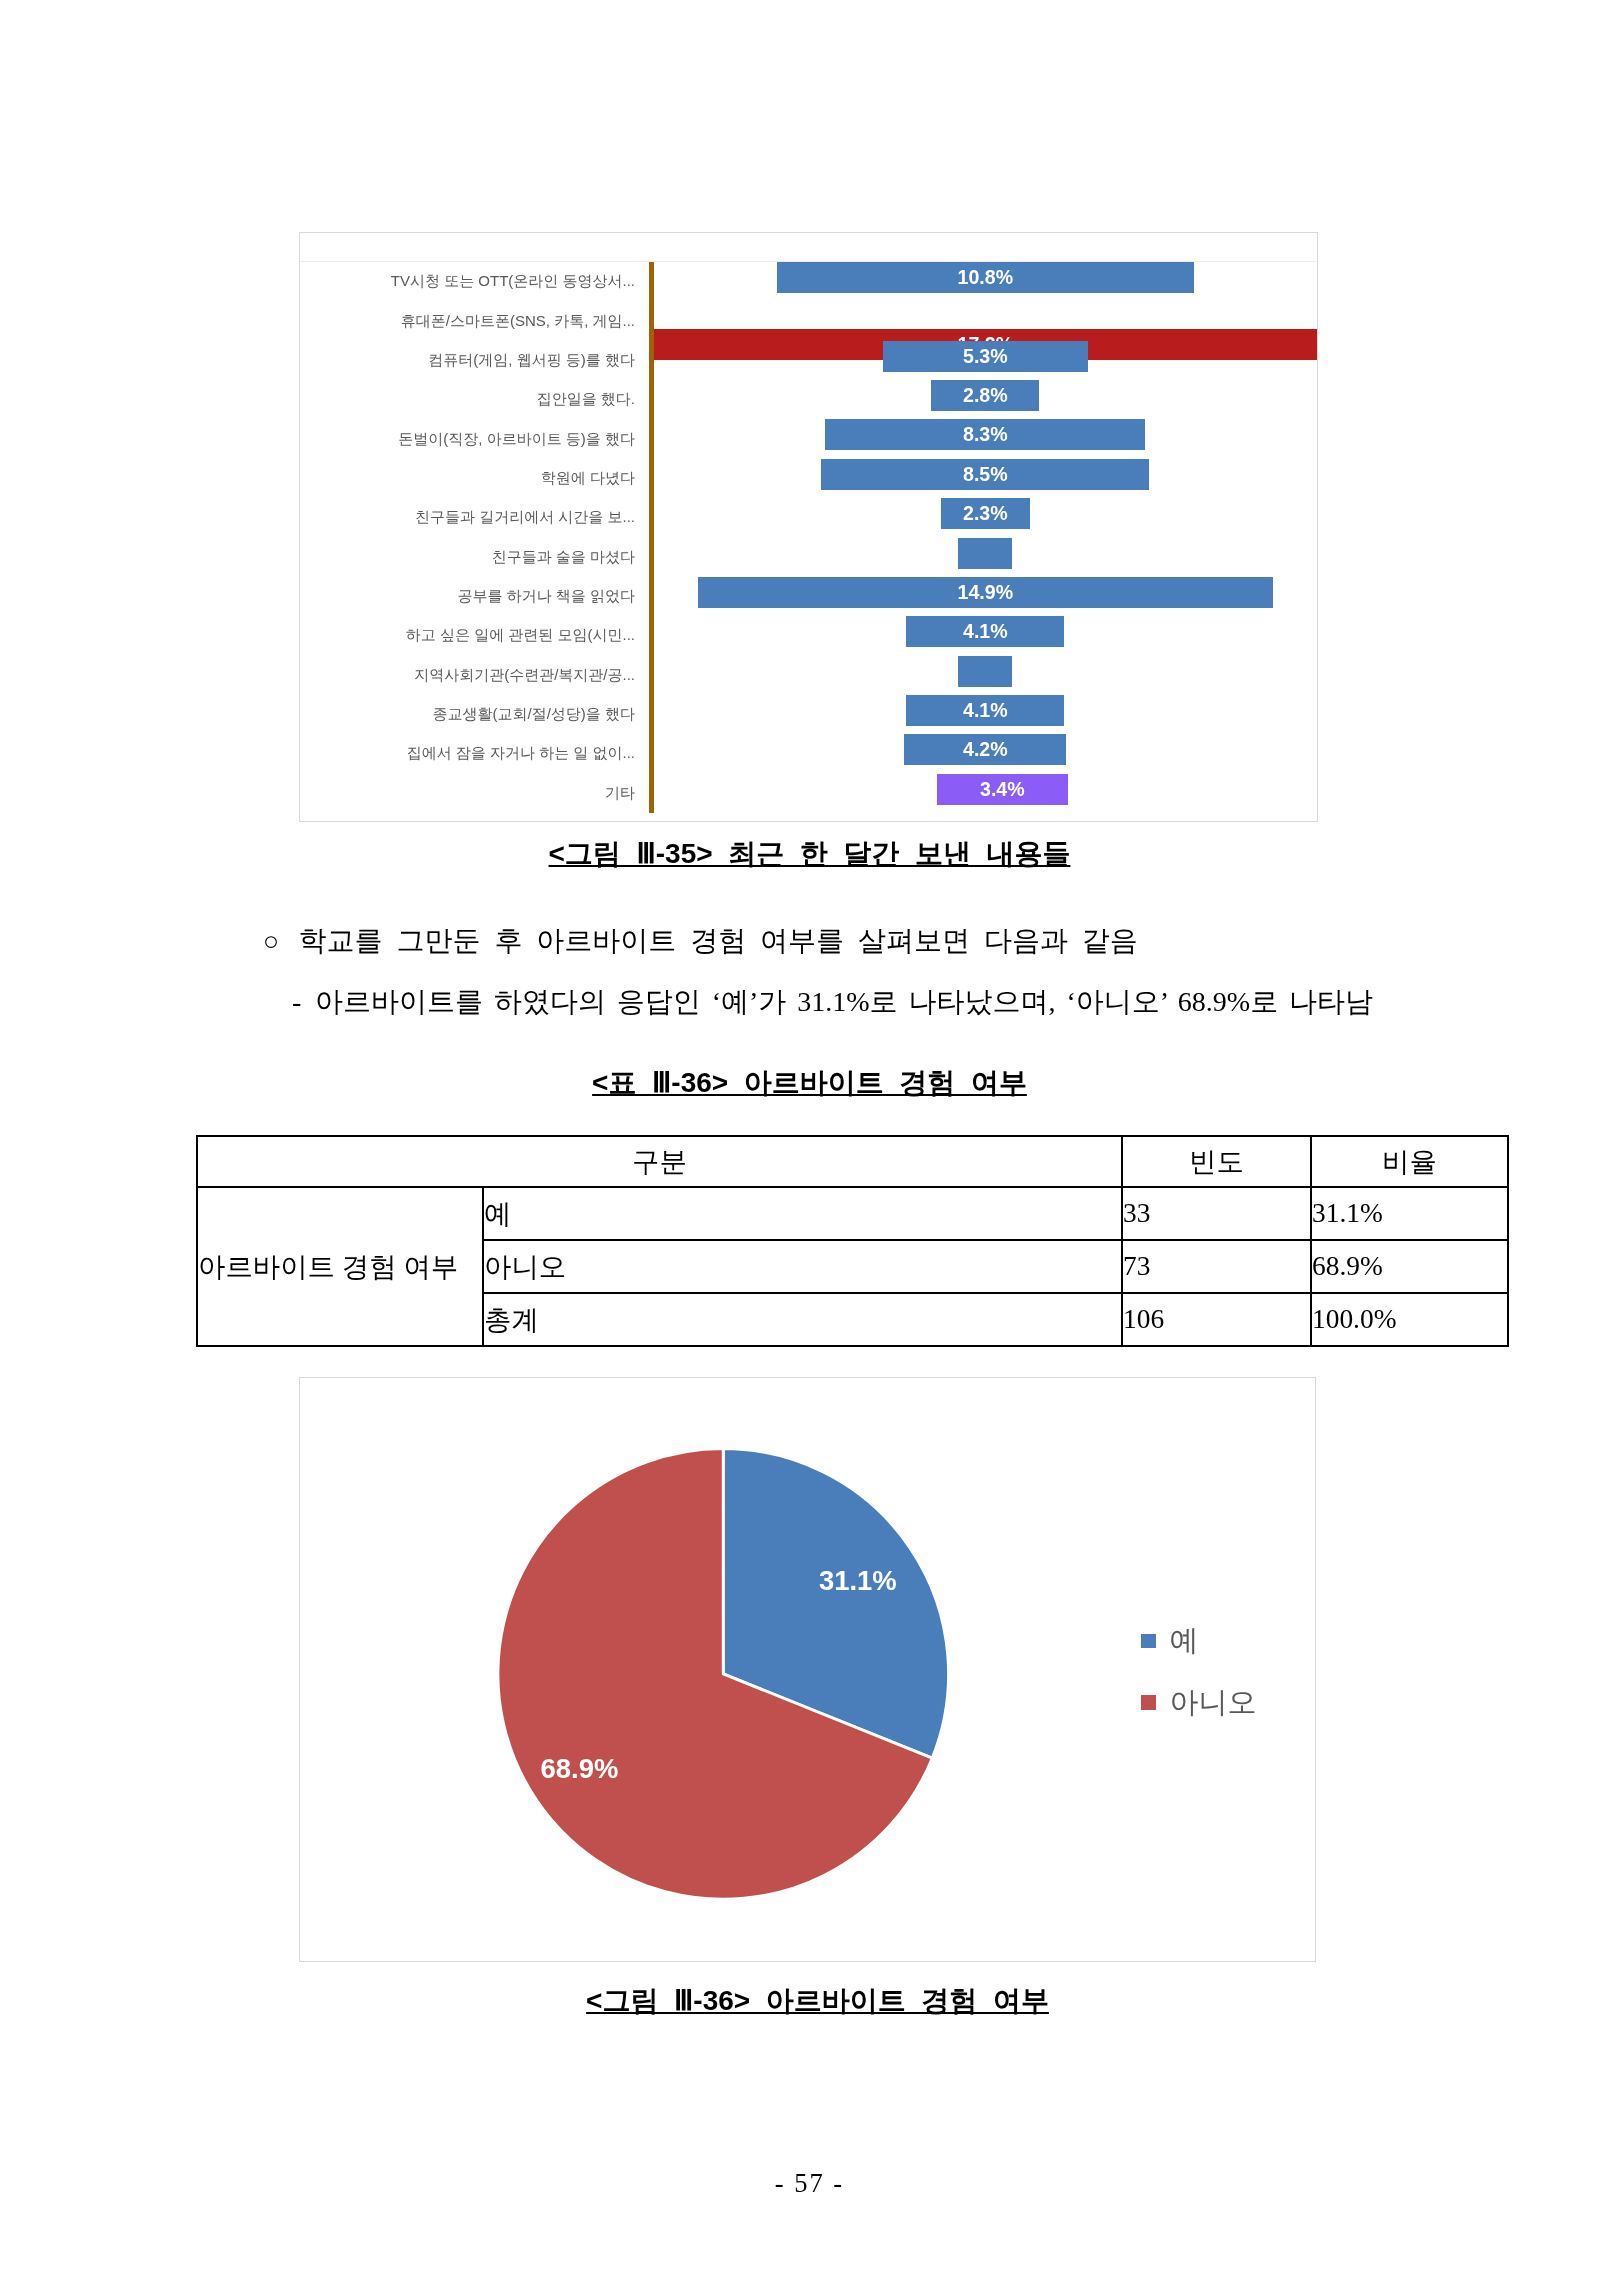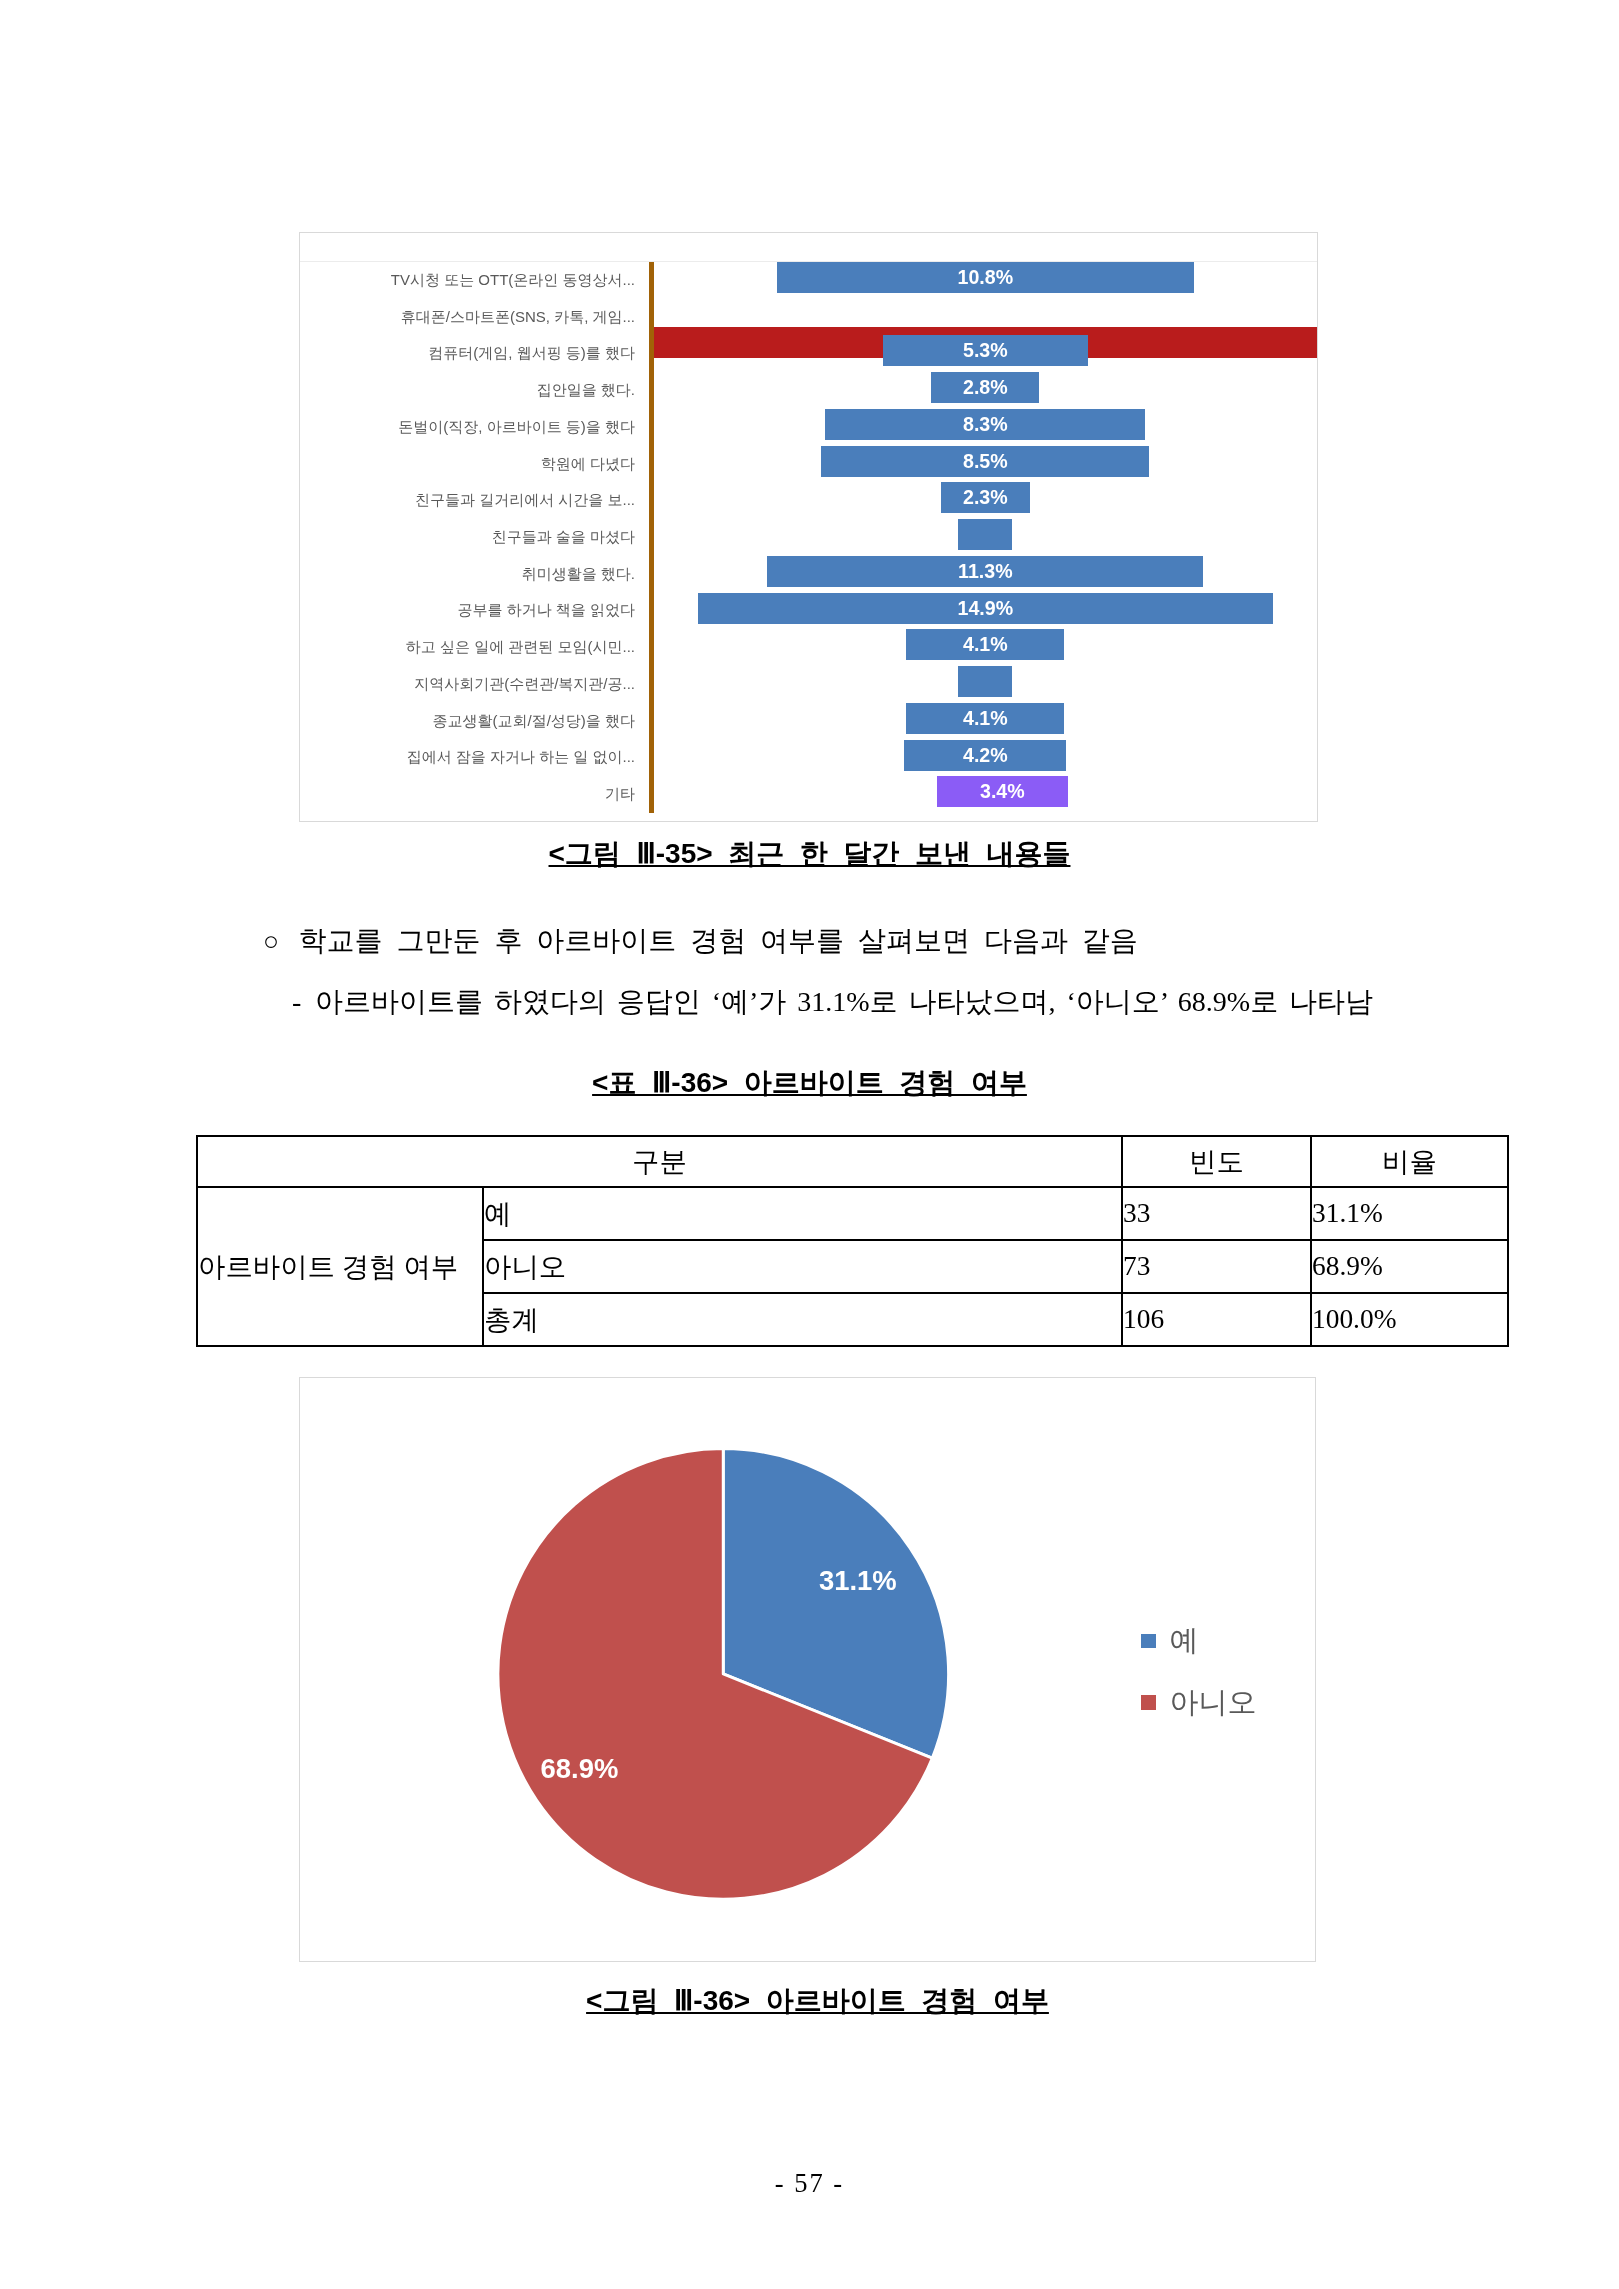--- a/index.html
+++ b/index.html
@@ -124,28 +124,20 @@
             <div class="bar" style="width: 13.3721%; background: rgb(74, 126, 187);">
               <span class="bar-value">2.3%</span>
             </div>
           </div>
         </div>
         <div class="bar-row">
           <div class="bar-label">친구들과 술을 마셨다</div>
           <div class="bar-plot">
             <div class="bar" style="width: 8.13953%; background: rgb(74, 126, 187);">
               <span class="bar-value"></span>
-            </div>
-          </div>
-        </div>
-        <div class="bar-row">
-          <div class="bar-label">취미생활을 했다.</div>
-          <div class="bar-plot">
-            <div class="bar" style="width: 65.6977%; background: rgb(74, 126, 187);">
-              <span class="bar-value">11.3%</span>
             </div>
           </div>
         </div>
         <div class="bar-row">
           <div class="bar-label">공부를 하거나 책을 읽었다</div>
           <div class="bar-plot">
             <div class="bar" style="width: 86.6279%; background: rgb(74, 126, 187);">
               <span class="bar-value">14.9%</span>
             </div>
           </div>

